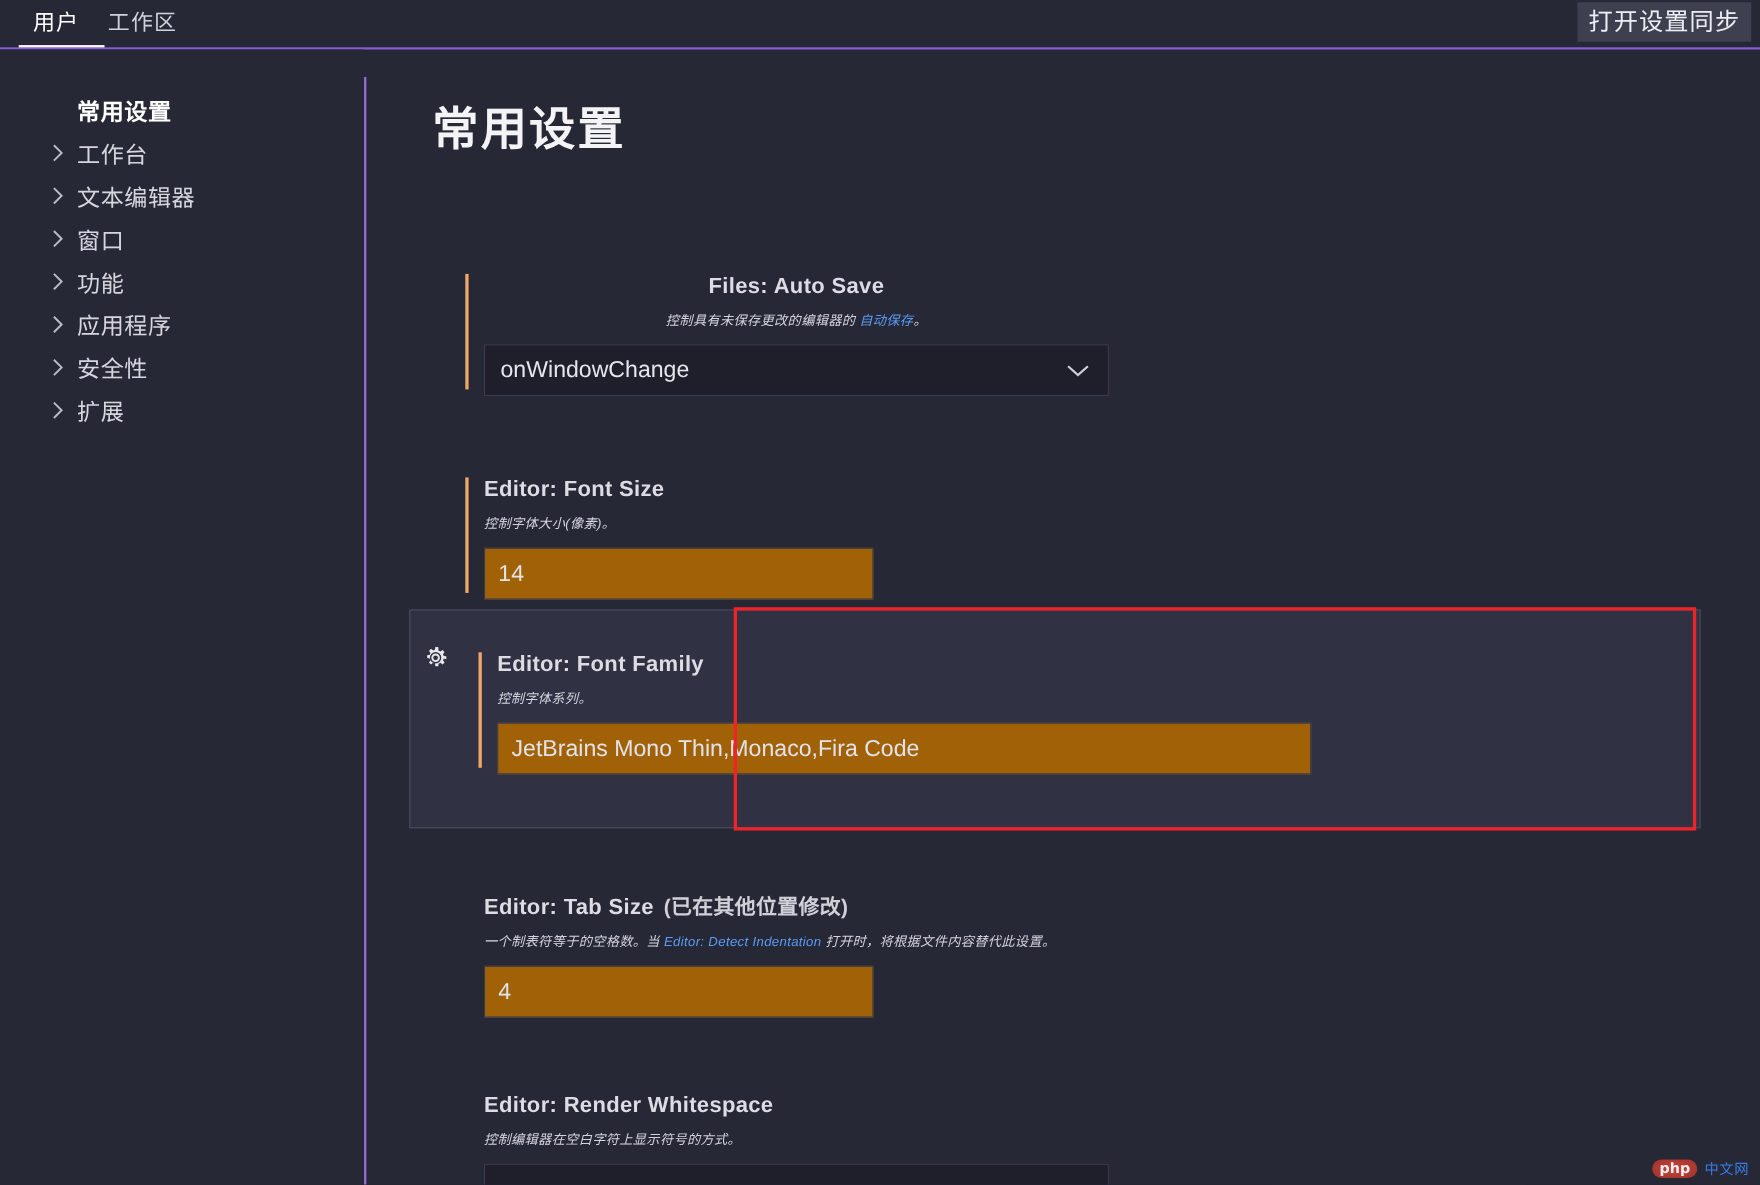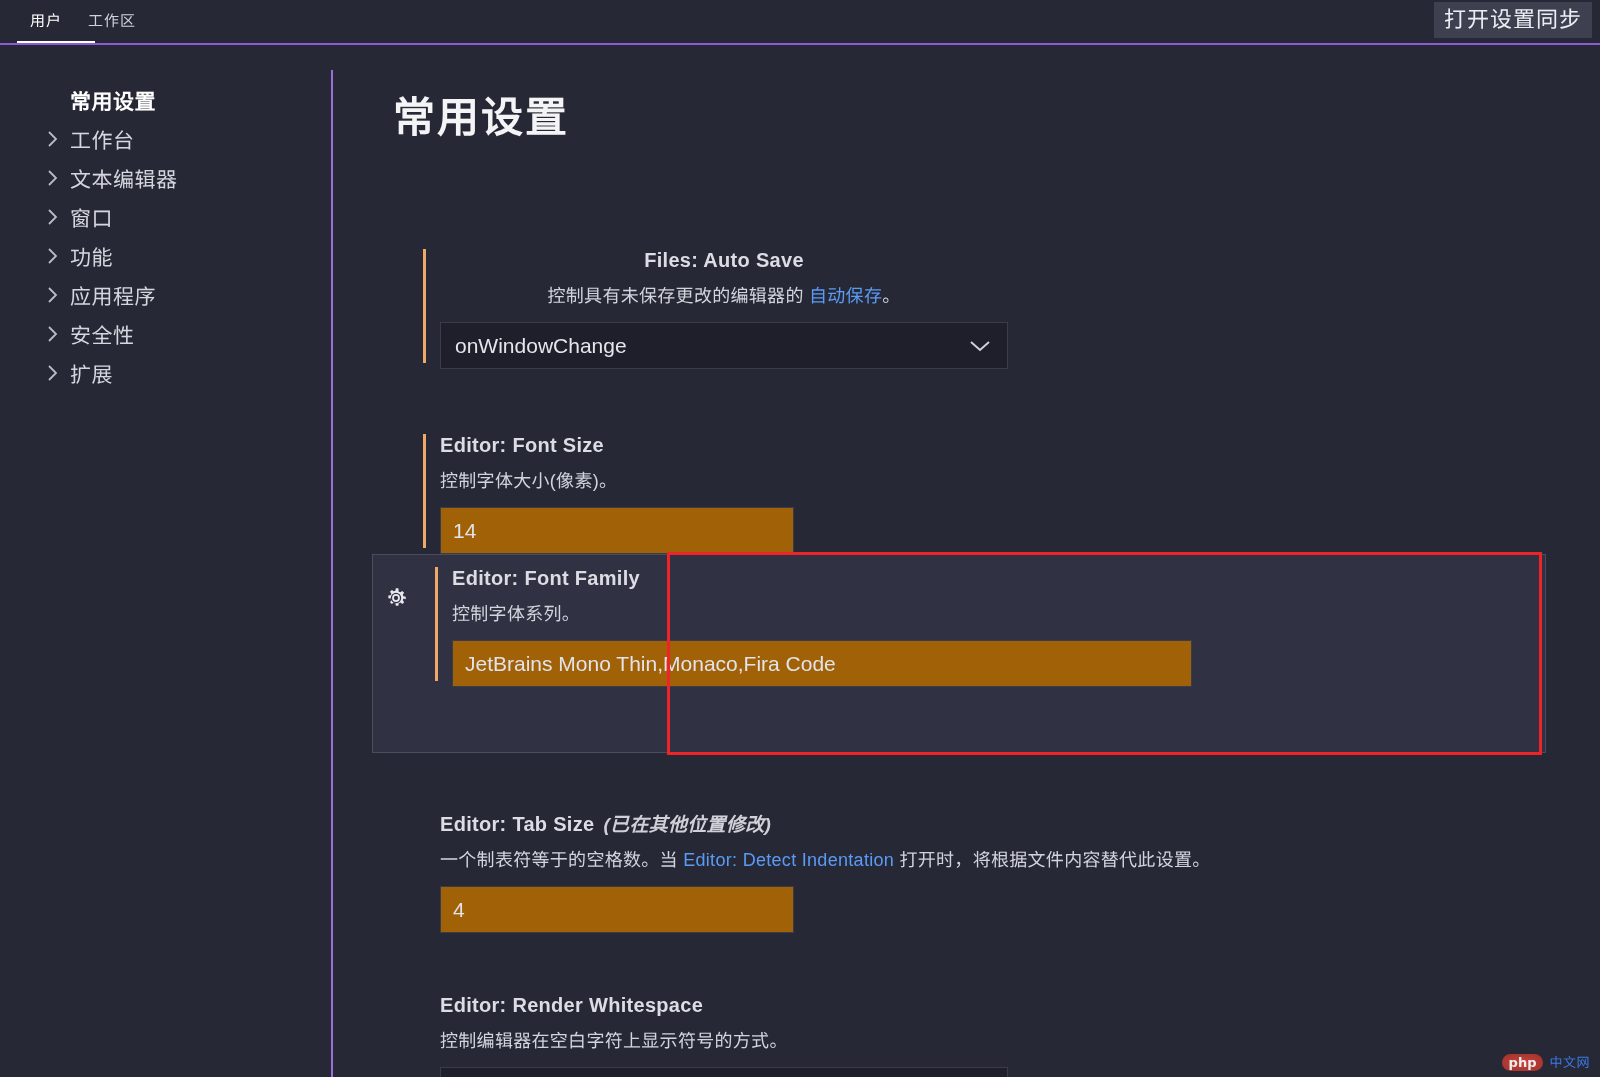--- a/index.html
+++ b/index.html
@@ -33,21 +33,21 @@
   .tabs {
     position: absolute;
     left: 17px;
     top: 0;
     display: flex;
     align-items: flex-start;
     gap: 0;
   }
   .tab {
     position: relative;
-    font-size: 15px;
+    font-size: 20px;
     line-height: 42px;
     color: #cfd2da;
     padding: 0 13px;
     cursor: pointer;
     letter-spacing: 1px;
   }
   .tab.active { color: #ffffff; }
   .tab-underline {
     position: absolute;
     left: 17px;
@@ -165,30 +165,30 @@
   }
   .setting-title {
     font-size: 20px;
     font-weight: bold;
     color: #dcdde4;
     letter-spacing: 0.3px;
     margin-bottom: 9px;
   }
   .setting-title .muted-italic {
     font-weight: bold;
-    font-style: italic;
     color: #cfd0d8;
     margin-left: 9px;
     font-size: 19px;
   }
   .setting-desc {
-    font-size: 18px;
+    font-size: 12px;
     color: #d2d4dd;
     margin-bottom: 15px;
     letter-spacing: 0.3px;
+    font-style: italic;
   }
   .link { color: #5a9bf5; cursor: pointer; }
 
   .text-input {
     display: block;
     box-sizing: border-box;
     height: 47px;
     background: #a16207;
     border: 1px solid #3a3c4c;
     color: #e2e3ea;
@@ -231,21 +231,21 @@
     left: 39px;
     top: 509px;
     width: 1174px;
     height: 199px;
     background: #303243;
     border: 1px solid #4b4d5e;
     box-sizing: border-box;
   }
   .focused-row .setting {
     margin-left: 62px;
-    margin-top: 12px;
+    margin-top: 38px;
   }
   .gear-icon {
     position: absolute;
     left: 10px;
     top: 30px;
     width: 26px;
     height: 26px;
     color: #e8e9ef;
   }
   .gear-icon svg { display: block; }

